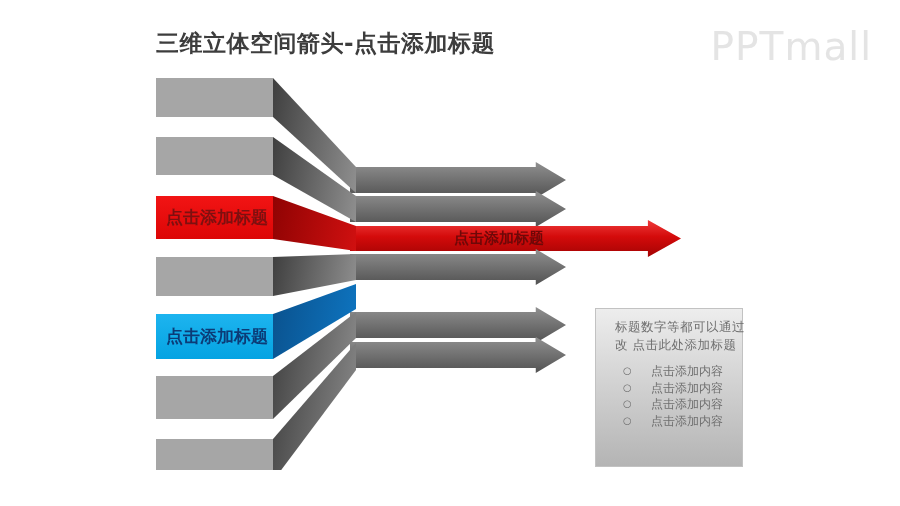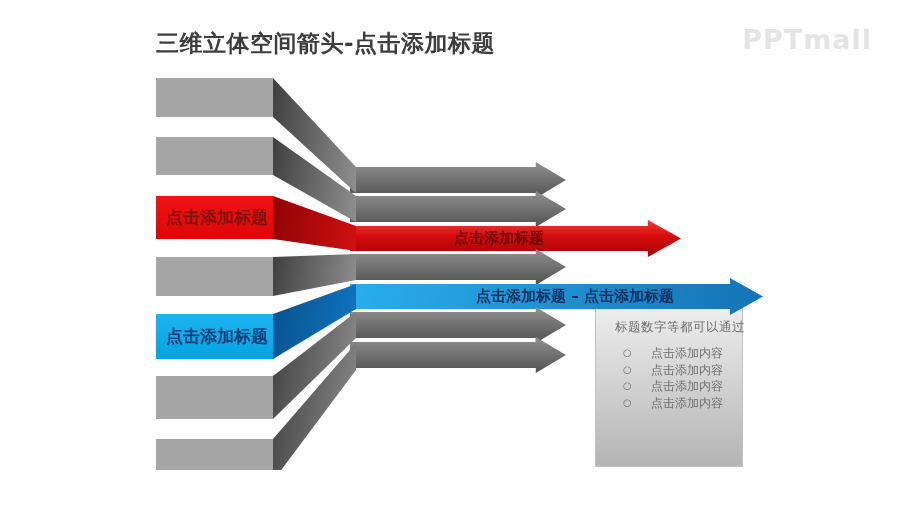--- a/index.html
+++ b/index.html
@@ -5,21 +5,21 @@
   html,body{margin:0;padding:0;background:#fff;}
   .canvas{
     position:relative;width:900px;height:470px;background:#ffffff;overflow:hidden;
     font-family:"DejaVu Sans","Liberation Sans",sans-serif;
   }
   .title{
     position:absolute;left:156px;top:28px;font-size:23px;font-weight:bold;
     color:#3d3d3d;letter-spacing:0.5px;white-space:nowrap;
   }
   .logo{
-    position:absolute;right:28px;top:24px;font-size:27px;font-weight:bold;
+    position:absolute;right:28px;top:24px;font-size:39px;font-weight:normal;
     color:#e4e4e4;letter-spacing:1px;
   }
   .watermark{
     position:absolute;left:55px;top:472px;font-size:12px;color:#c8c8c8;letter-spacing:0.5px;
   }
   
   .bar{position:absolute;left:156px;width:117px;background:#a6a6a6;z-index:3;}
   .bar.red{background:linear-gradient(to bottom,#f21414,#dc0606);}
   .bar.blue{background:linear-gradient(to bottom,#1db4ef,#04a3e2);}
   .bar-label{
@@ -91,23 +91,20 @@
 
   <div class="title">三维立体空间箭头-点击添加标题</div>
   <div class="logo">PPTmall</div>
 
   <div class="arr gray a1"></div>
   <div class="arr gray a2"></div>
   <div class="arr red a3">
     <span class="arrow-label">点击添加标题</span>
   </div>
   <div class="arr gray a4"></div>
-  <div class="arr blue a5">
-    <span class="arrow-label">点击添加标题 – 点击添加标题</span>
-  </div>
   <div class="arr gray a6"></div>
   <div class="arr gray a7"></div>
 
   <div class="conn c1"></div>
   <div class="conn c2"></div>
   <div class="conn red c3"></div>
   <div class="conn c4"></div>
   <div class="conn blue c5"></div>
   <div class="conn c6"></div>
   <div class="conn c7"></div>
@@ -119,20 +116,21 @@
   </div>
   <div class="bar b4"></div>
   <div class="bar blue b5">
     <span class="bar-label">点击添加标题</span>
   </div>
   <div class="bar b6"></div>
   <div class="bar b7"></div>
 
   <div class="notebox">
     <div class="note-line">标题数字等都可以通过</div>
+    <div class="note-line">改 点击此处添加标题</div>
     <div class="note-bullets">
       <div class="note-bullet">
         <span class="blt">○</span>
         <span>点击添加内容</span>
       </div>
       <div class="note-bullet">
         <span class="blt">○</span>
         <span>点击添加内容</span>
       </div>
       <div class="note-bullet">

